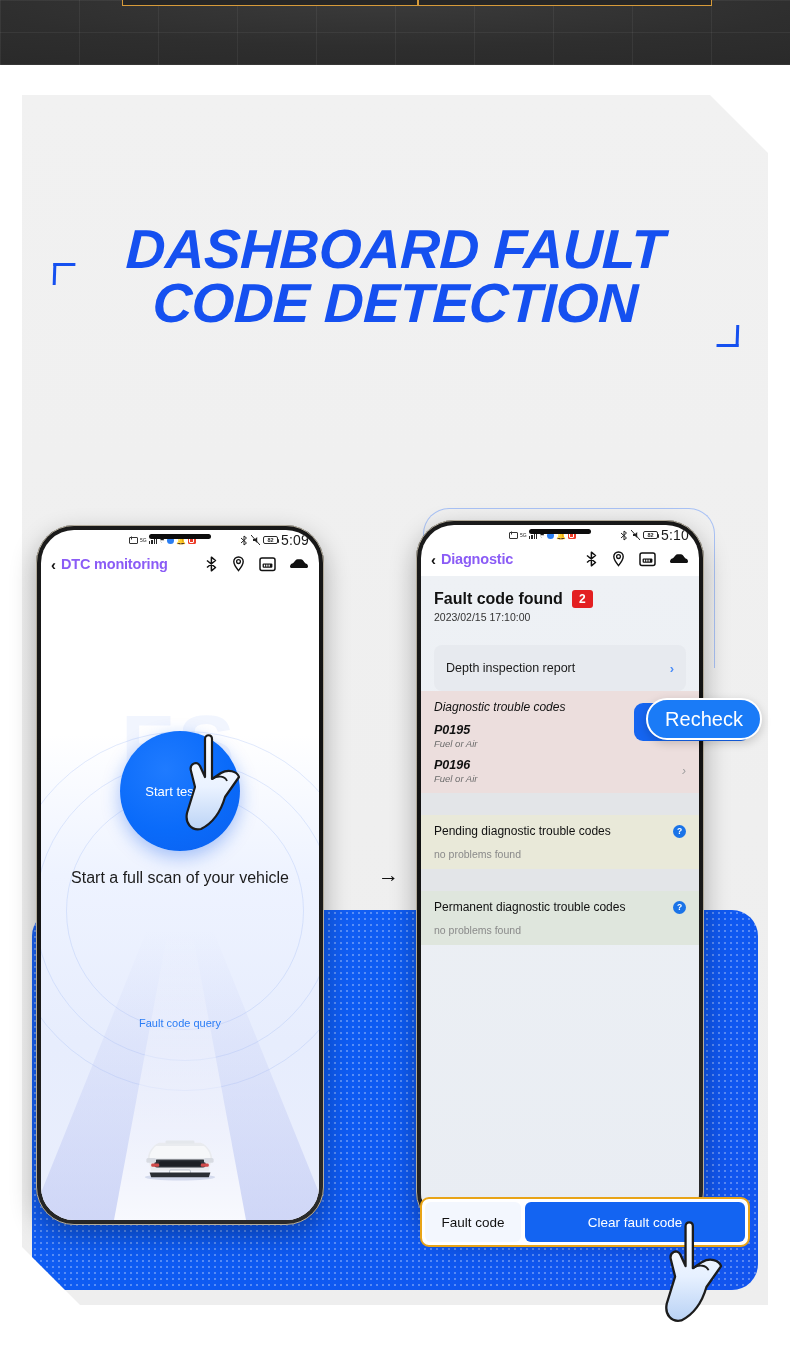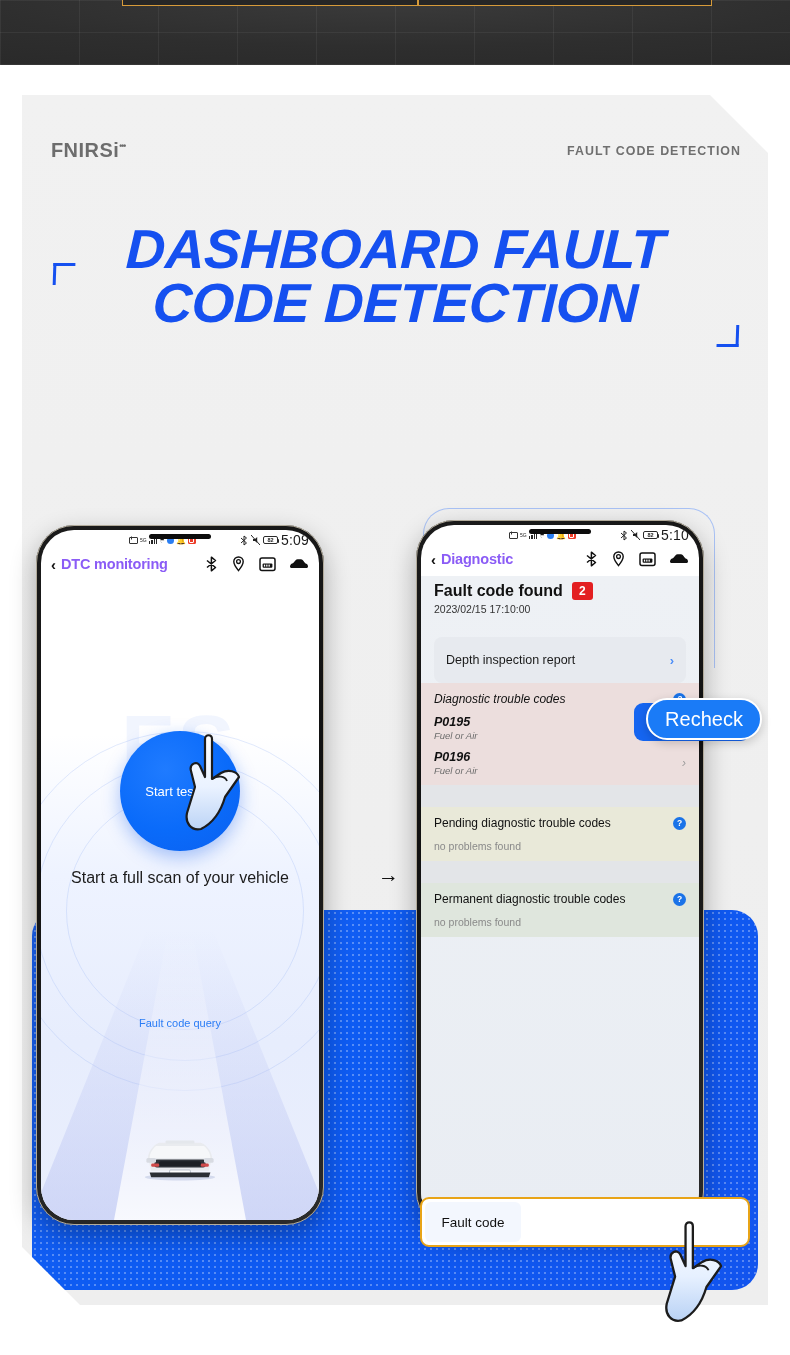--- a/index.html
+++ b/index.html
@@ -185,21 +185,21 @@
     position:absolute; left:50%; bottom:38px; transform:translateX(-50%);
     width:96px; height:56px;
   }
 
   
   .r-body{
     position:absolute; left:0; top:51px; right:0; bottom:0;
     background:linear-gradient(180deg,#eef1f5 0%, #e9edf3 100%);
     overflow:hidden;
   }
-  .fault-row{ display:flex; align-items:center; padding:6px 13px 0 13px; }
+  .fault-row{ display:flex; align-items:center; padding:14px 13px 0 13px; }
   .fault-title{ font-size:16px; font-weight:600; color:#111; }
   .fault-badge{
     margin-left:9px; background:#e31f21; color:#fff; font-size:12px; font-weight:700;
     border-radius:3px; padding:1px 7px; line-height:1.35;
   }
   .fault-time{ padding:3px 13px 0 13px; font-size:10.5px; color:#333; }
   .depth-card{
     margin:22px 13px 0 13px; background:#e7eaef; border-radius:8px;
     height:46px; display:flex; align-items:center; padding:0 12px;
     font-size:12.5px; color:#1a1a1a;text-align:center;
@@ -256,24 +256,20 @@
 </style>
 </head>
 <body>
 
 <div class="top-strip">
   <div class="top-strip-box"></div>
 </div>
 
 <div class="card">
 
-  <div class="brand-row">
-    <div class="logo"><span>FNIRSi</span><span class="dots">•••</span></div>
-    <div class="kicker">FAULT CODE DETECTION</div>
-  </div>
 
   <div class="headline">
     <span class="l1">DASHBOARD FAULT</span>
     <span class="l2">
       <span class="brk tl"></span>
       <span>CODE DETECTION</span>
       <span class="brk br"></span>
     </span>
   </div>
 
@@ -497,20 +493,21 @@
       </div>
     </div>
   </div>
 </div>
 
 <div class="recheck-shadow"></div>
 <div class="recheck">Recheck</div>
 
 <div class="bottom-callout">
   <div class="bc-left">Fault code</div>
+  <div class="bc-right">Clear fault code</div>
 </div>
 
 <div class="hand" style="left:660px; top:1218px;">
   <svg width="95" height="115" viewBox="0 0 90 110">
     <defs>
         <linearGradient id="hg2" x1="0" y1="0" x2="0" y2="1">
       <stop offset="0%" stop-color="#ffffff"></stop>
           <stop offset="55%" stop-color="#e6f0ff"></stop>
           <stop offset="100%" stop-color="#b9d2f5"></stop>
     </linearGradient>

